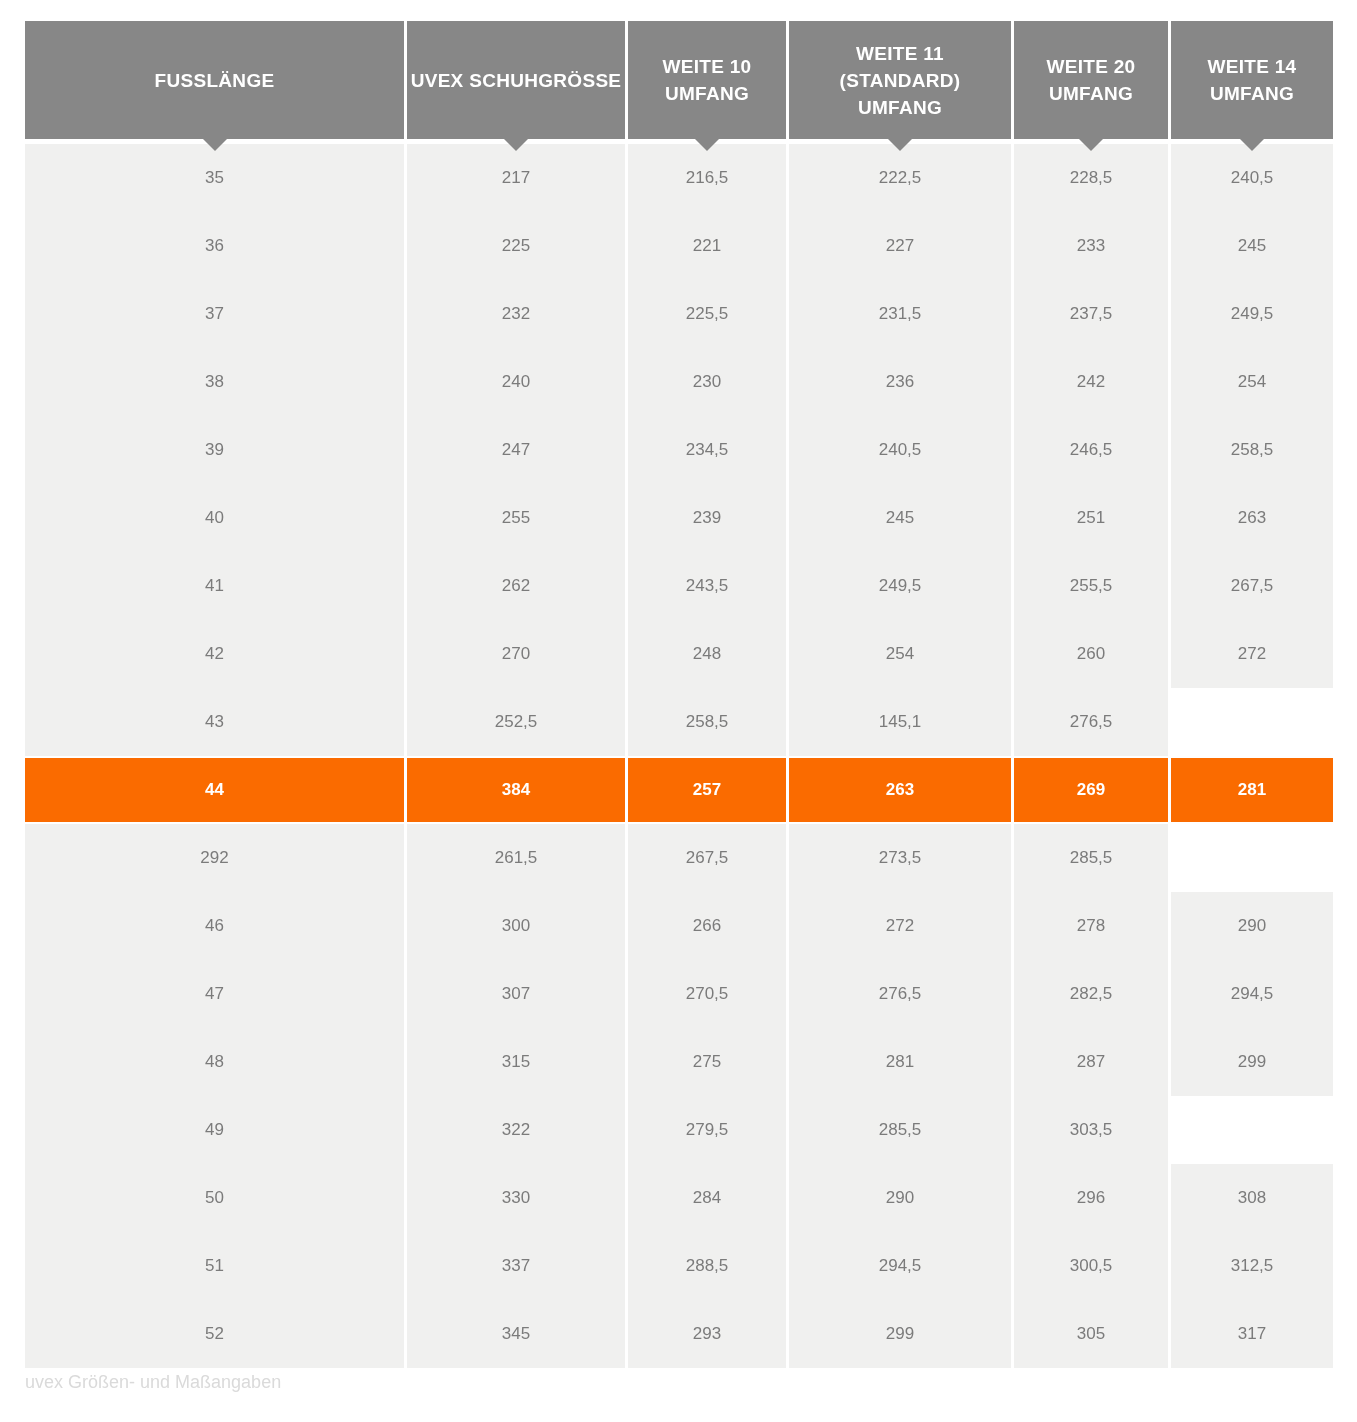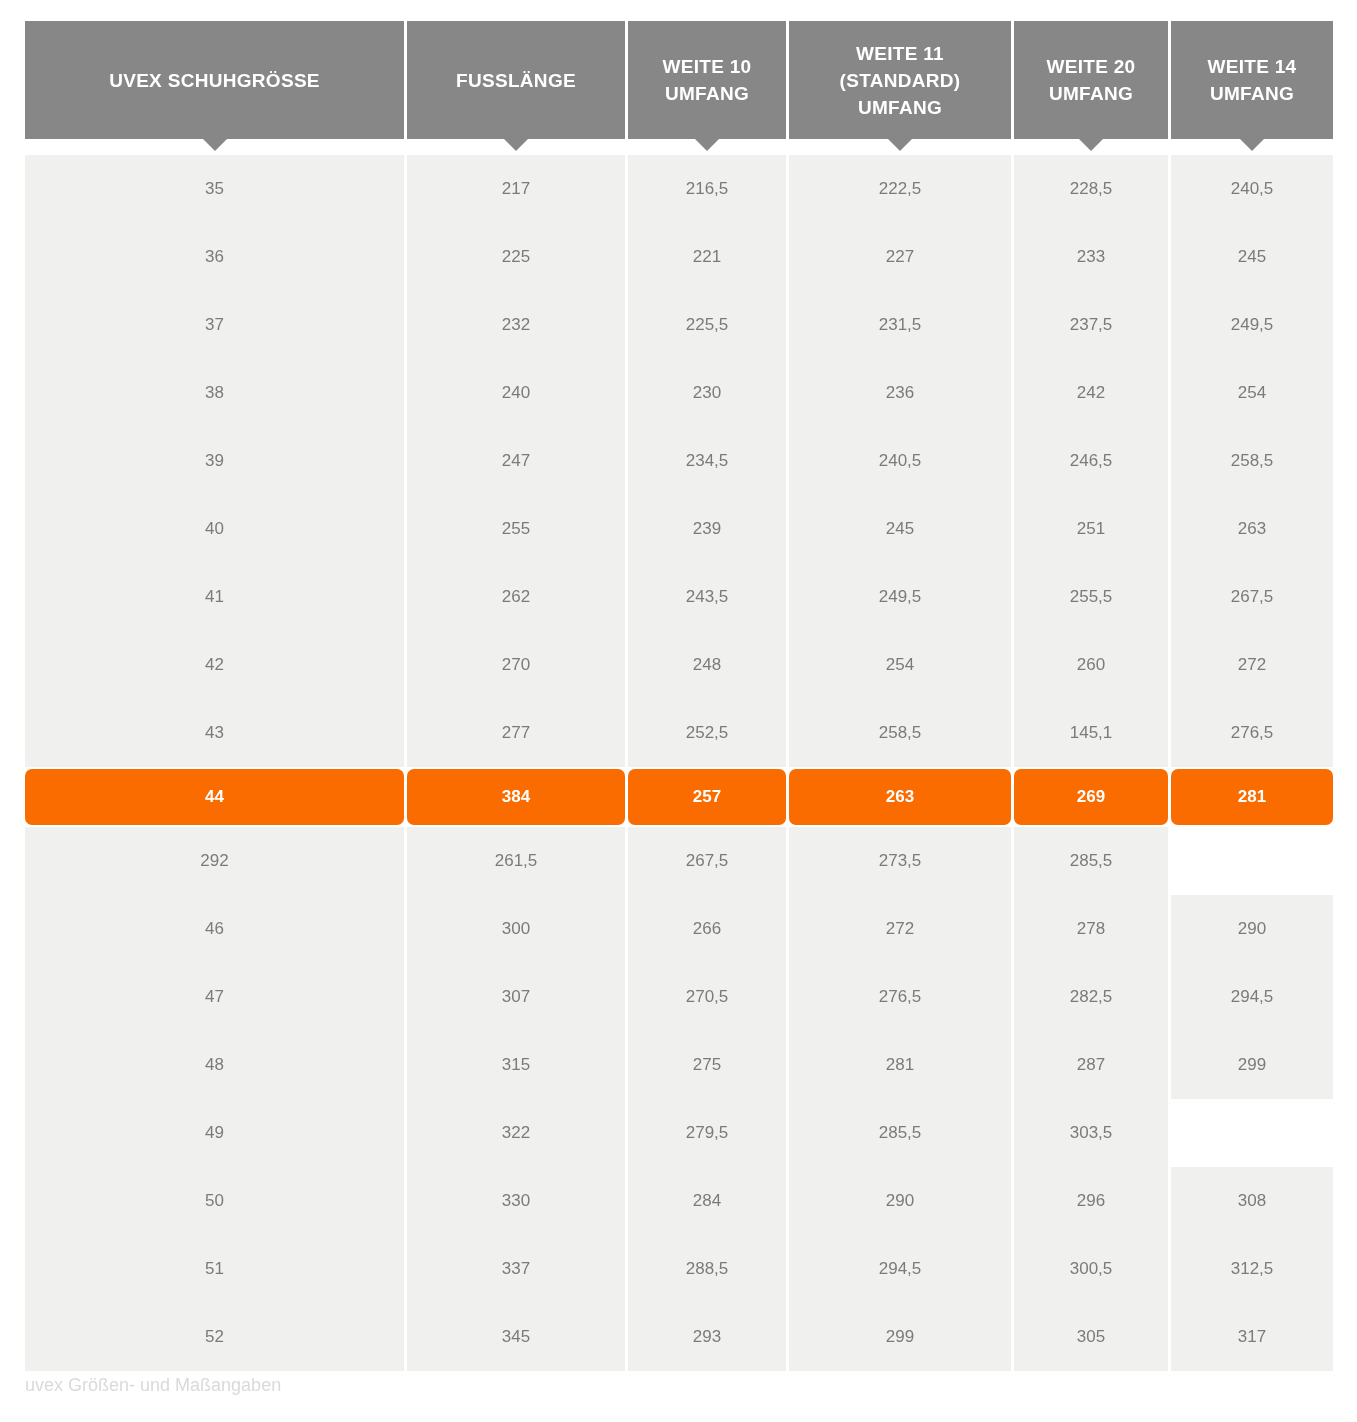--- a/index.html
+++ b/index.html
@@ -39,54 +39,53 @@
   .pointer{
     position:absolute;
     bottom:-12px;left:50%;
     transform:translateX(-50%);
     width:0;height:0;
     border-left:12px solid transparent;
     border-right:12px solid transparent;
     border-top:12px solid var(--header-bg);
     z-index:2;
   }
-  .table-body{margin-top:16px;}
+  .table-body{margin-top:5px;}
   .cell{
     background:var(--row-bg);
     color:var(--body-text);
     height:68px;
     display:flex;align-items:center;justify-content:center;
     font-size:17px;
   }
   .grid-row.highlight .cell{
     background:var(--highlight-bg);
     color:#fff;
-    height:56px;
+    height:64px;
     margin:2px 0;
     font-weight:bold;
-    border-radius:7px;
   }
   .caption{
     margin-top:4px;
     font-size:18px;
     color:var(--caption-text);
   }
 </style>
 </head>
 <body>
 
 <div class="sheet">
 
   <div class="grid-row">
     <div class="header-cell">
+      <span>FUSSLÄNGE</span>
+      <span class="pointer"></span>
+    </div>
+    <div class="header-cell">
       <span>UVEX SCHUHGRÖSSE</span>
-      <span class="pointer"></span>
-    </div>
-    <div class="header-cell">
-      <span>FUSSLÄNGE</span>
       <span class="pointer"></span>
     </div>
     <div class="header-cell">
       <span>WEITE 10
 UMFANG</span>
       <span class="pointer"></span>
     </div>
     <div class="header-cell">
       <span>WEITE 11
 (STANDARD)
@@ -165,21 +164,20 @@
       <div class="grid-row">
     <div class="cell">42</div>
     <div class="cell">270</div>
     <div class="cell">248</div>
     <div class="cell">254</div>
     <div class="cell">260</div>
     <div class="cell">272</div>
   </div>
       <div class="grid-row">
     <div class="cell">43</div>
-    <div class="cell">277</div>
     <div class="cell">252,5</div>
     <div class="cell">258,5</div>
     <div class="cell">145,1</div>
     <div class="cell">276,5</div>
   </div>
       <div class="grid-row highlight">
     <div class="cell">44</div>
     <div class="cell">384</div>
     <div class="cell">257</div>
     <div class="cell">263</div>

